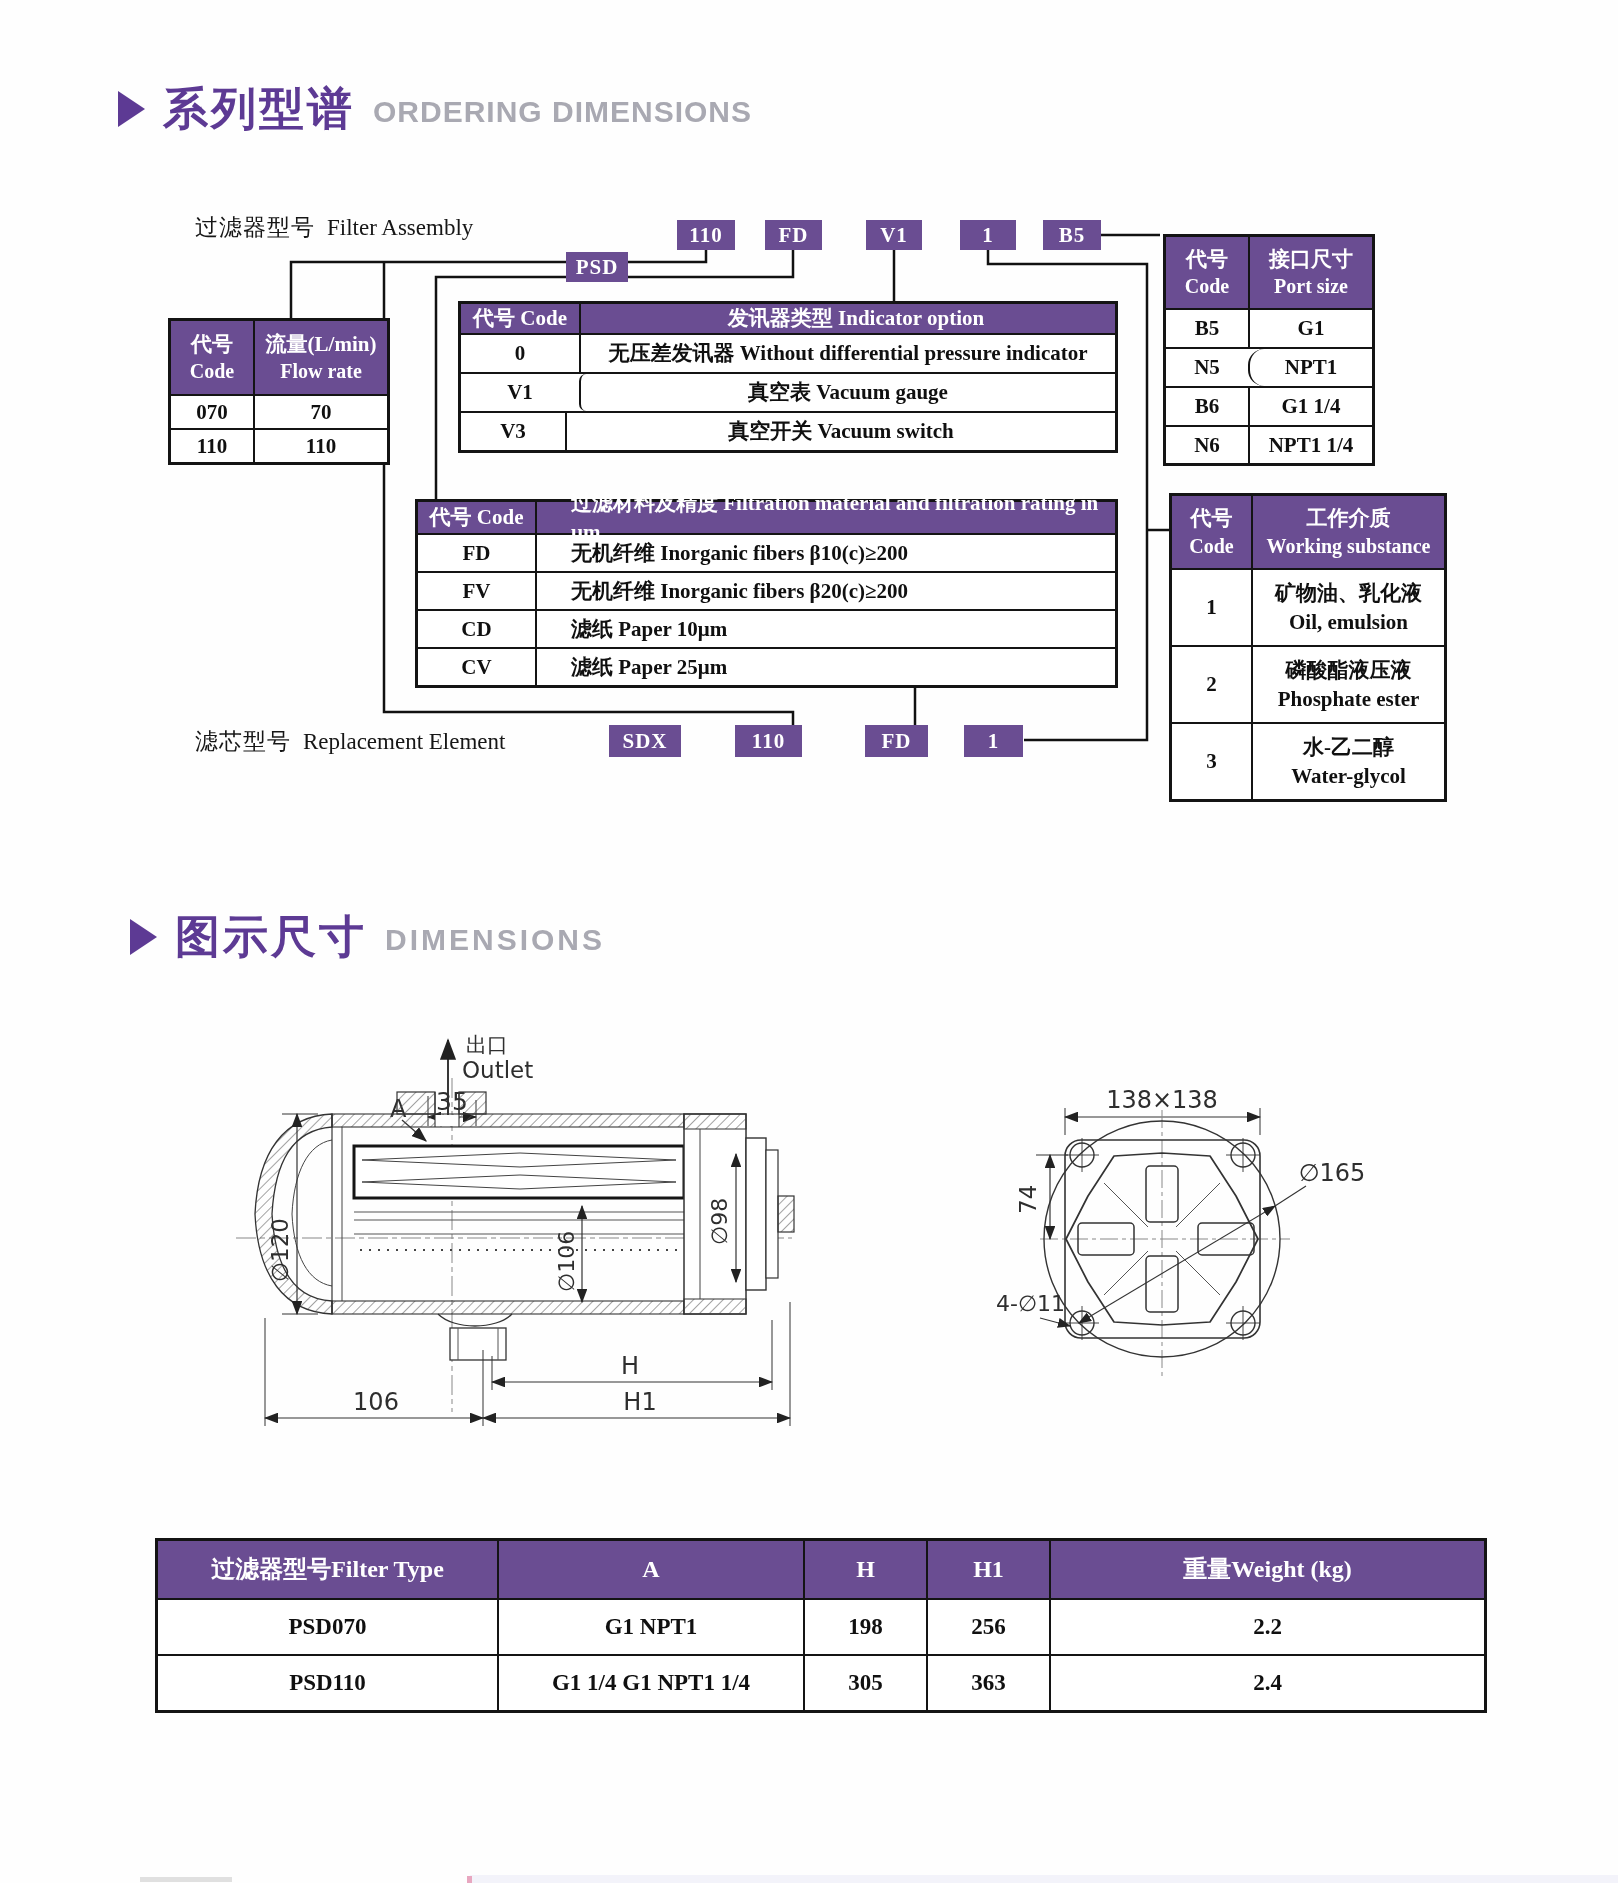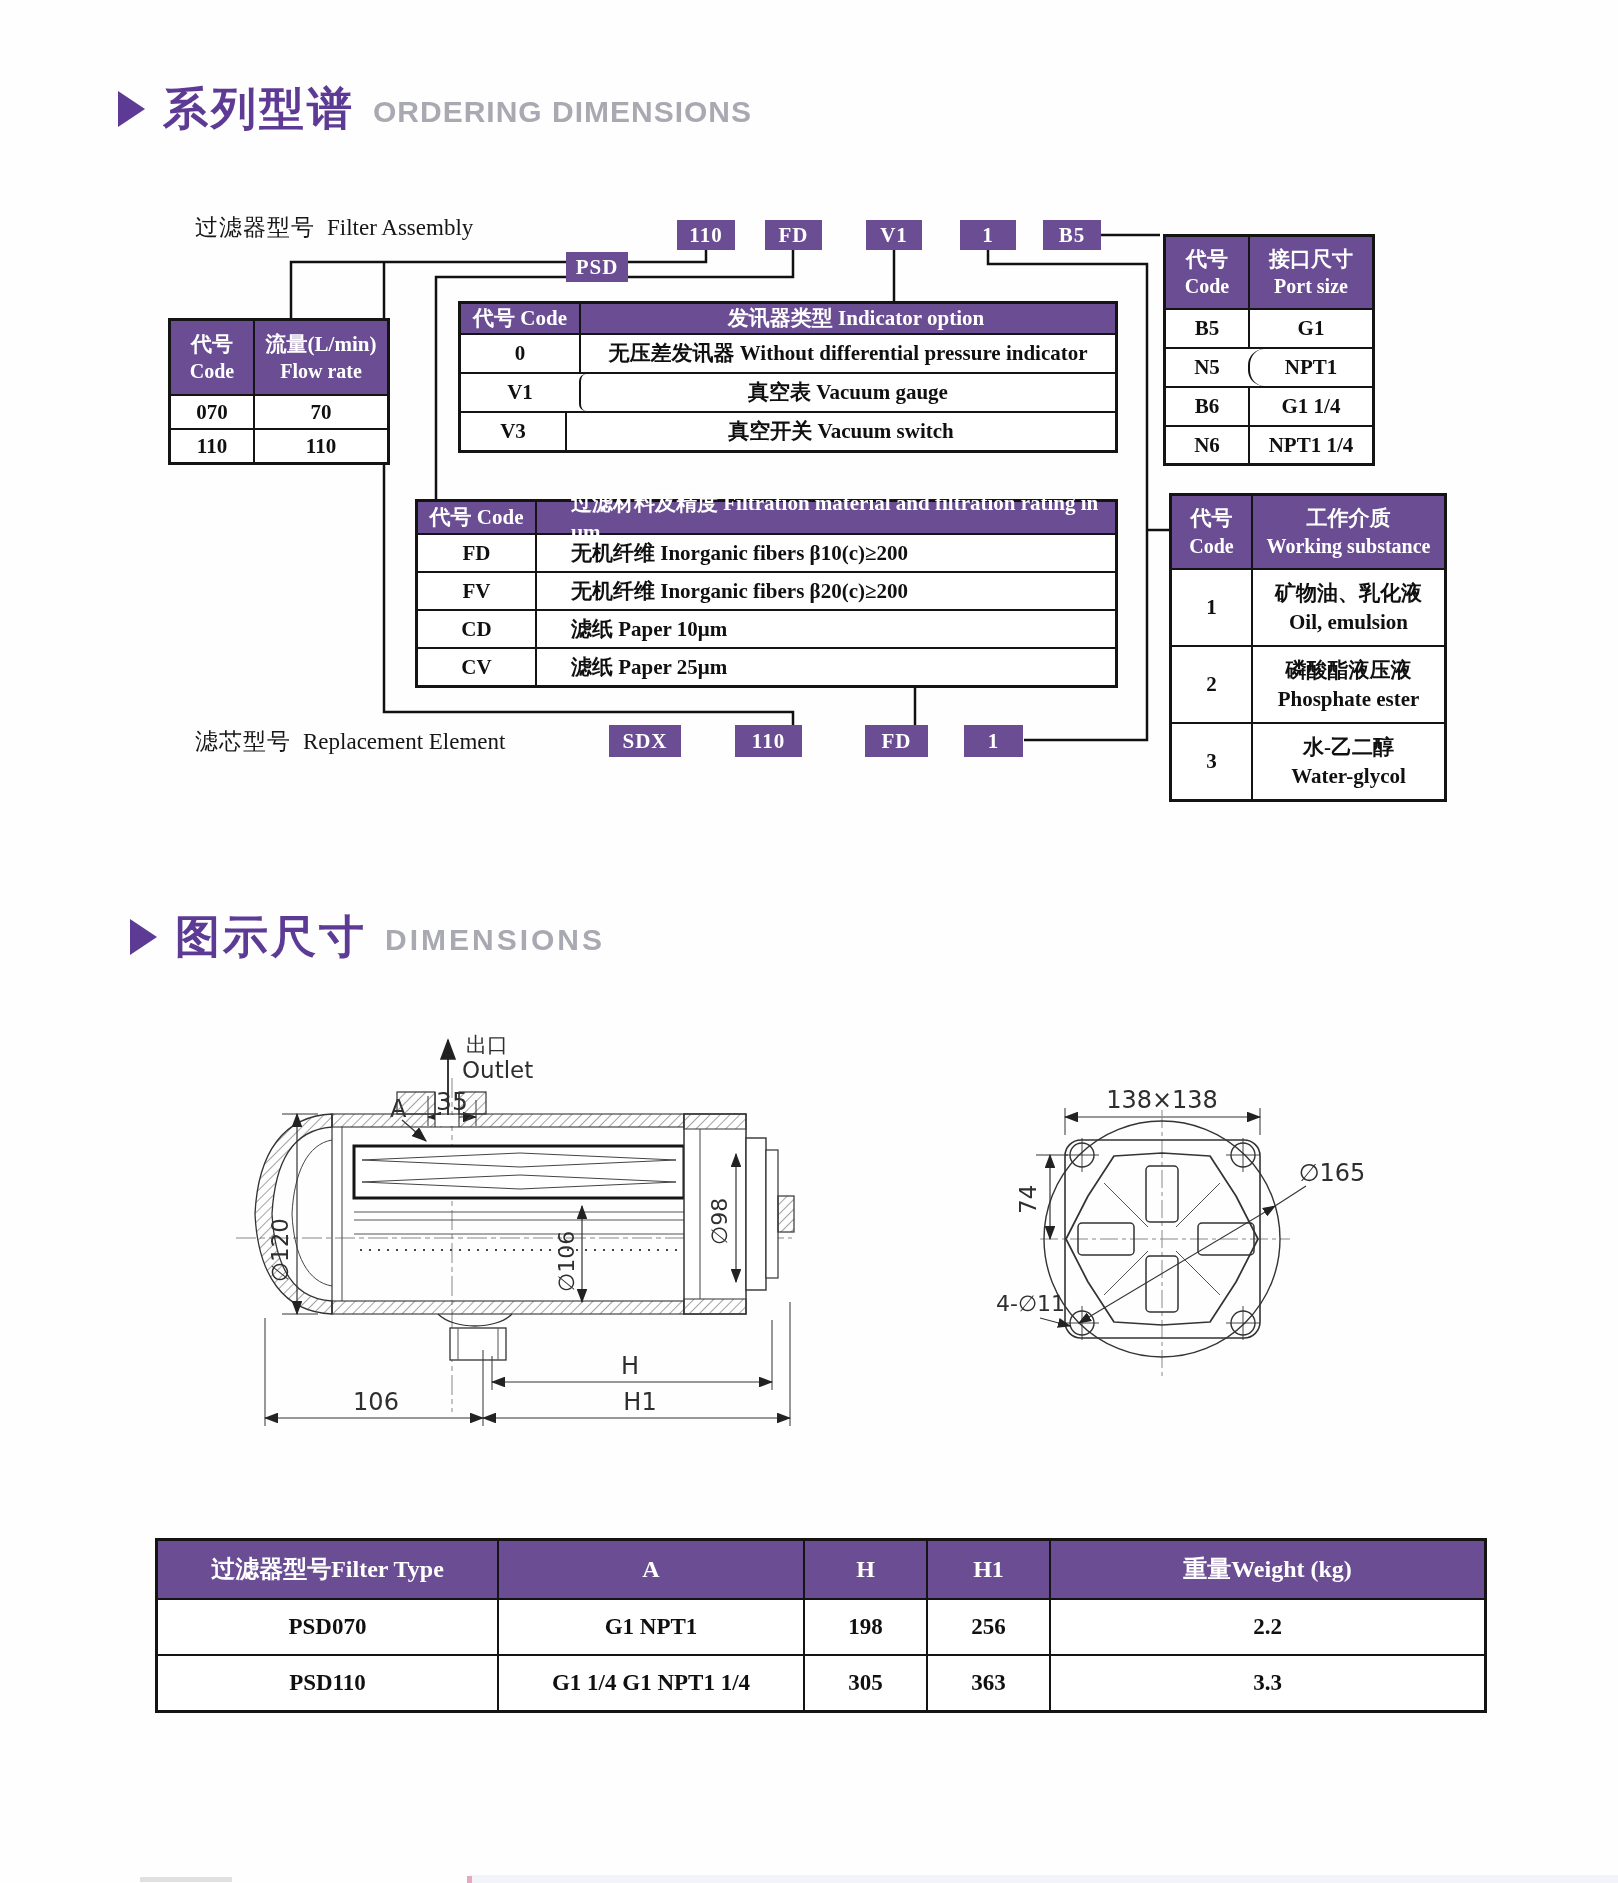--- a/index.html
+++ b/index.html
@@ -357,21 +357,21 @@
       <div class="c" style="width:306px;">G1 NPT1</div>
       <div class="c" style="width:123px;">198</div>
       <div class="c" style="width:123px;">256</div>
       <div class="c" style="flex:1;">2.2</div>
     </div>
     <div class="r" style="height:54px;">
       <div class="c" style="width:339px;">PSD110</div>
       <div class="c" style="width:306px;">G1 1/4 G1 NPT1 1/4</div>
       <div class="c" style="width:123px;">305</div>
       <div class="c" style="width:123px;">363</div>
-      <div class="c" style="flex:1;">3.3</div>
+      <div class="c" style="flex:1;">2.4</div>
     </div>
   </div>
 
   <div class="footer-bar" style="left:470px;top:1875px;width:1148px;height:8px;"></div>
   <div class="footer-smudge" style="left:140px;top:1877px;width:92px;height:5px;"></div>
   <div class="footer-dot" style="left:467px;top:1876px;width:5px;height:7px;"></div>
 
 </div>
 
 </body></html>

